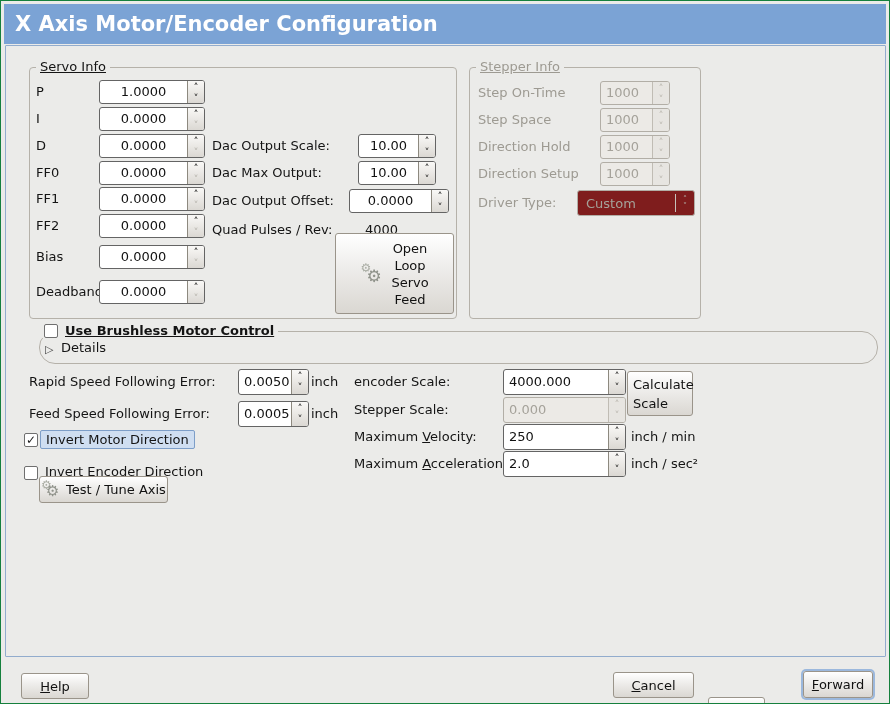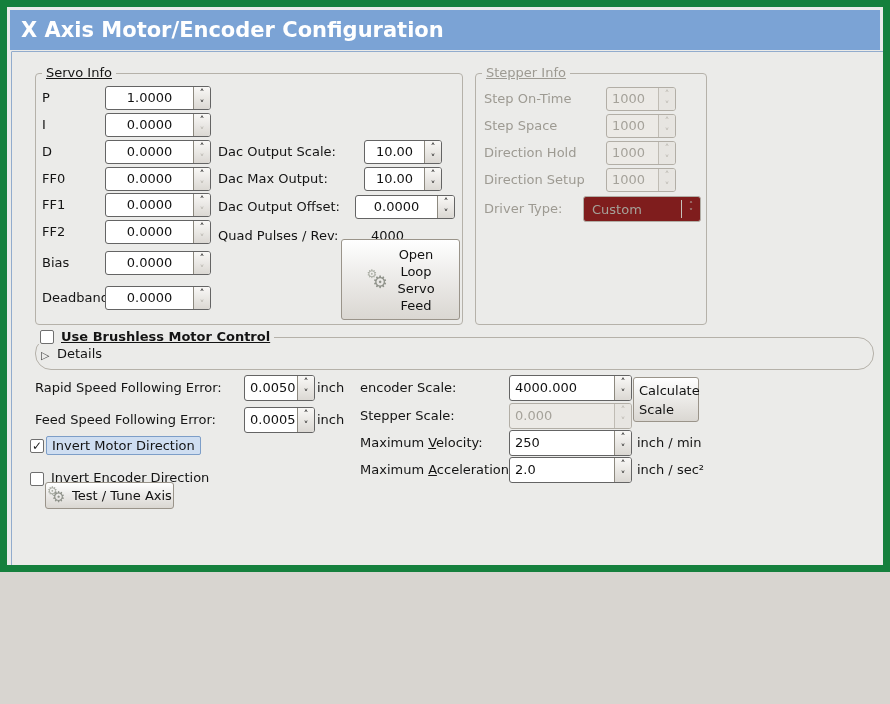--- a/index.html
+++ b/index.html
@@ -1,16 +1,16 @@
 <!DOCTYPE html>
 <html><head>
 <meta charset="utf-8">
 <style>
   html,body{margin:0;padding:0;background:#d8d5d0;}
-  .window{position:relative;width:890px;height:572px;background:#ebebe9;border:7px solid #15803d;
+  .window{position:relative;width:890px;height:704px;background:#ebebe9;border:1px solid #15803d;
           box-sizing:border-box;font-family:"DejaVu Sans","Liberation Sans",sans-serif;font-size:13px;color:#141414;
           overflow:hidden;}
   .titlebar{position:absolute;left:3px;top:3px;right:3px;height:40px;background:#7ba3d5;
             color:#ffffff;font-size:21px;font-weight:bold;line-height:40px;padding-left:11px;box-sizing:border-box;}
   .content-frame{position:absolute;left:4px;top:44px;width:881px;height:612px;border:1px solid #92accd;
                  box-sizing:border-box;border-radius:1px;}
   .frame{position:absolute;border:1px solid #b5b1a9;border-radius:4px;box-sizing:border-box;}
   .legend{position:absolute;top:-9px;left:6px;background:#ebebe9;padding:0 4px;font-size:13px;white-space:pre;text-decoration:underline;}
   .lbl{position:absolute;font-size:13px;color:#141414;white-space:pre;}
   .dtext{color:#9d9a92;}
@@ -231,21 +231,21 @@
     <div class="combo" style="left:107px;top:122px;width:118px;height:26px;">
       <span class="ctext">Custom</span>
       <span class="cdiv"></span>
       <span class="carr">
           <i>˄</i>
           <i>˅</i>
         </span>
     </div>
   </div>
 
-  <div class="frame" style="left:28px;top:330px;width:839px;height:33px;border-radius:16px;">
+  <div class="frame" style="left:38px;top:330px;width:839px;height:33px;border-radius:16px;">
     <span class="legend" style="left:0px;display:flex;align-items:center;gap:7px;">
       <span class="cb" style="position:static;"></span>
       <b>Use Brushless Motor Control</b>
     </span>
     <span class="lbl expander-arrow" style="left:5px;top:11px;">▷</span>
     <span class="lbl" style="left:21px;top:8px;">Details</span>
   </div>
 
   <span class="lbl" style="left:28px;top:368px;line-height:26px;">Rapid Speed Following Error:</span>
   <div class="spin h26" style="left:237px;top:368px;width:71px;">

